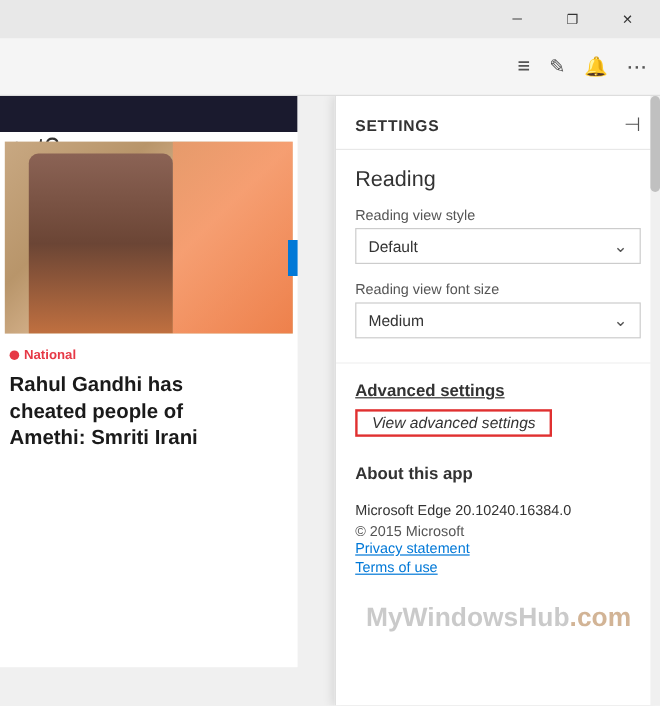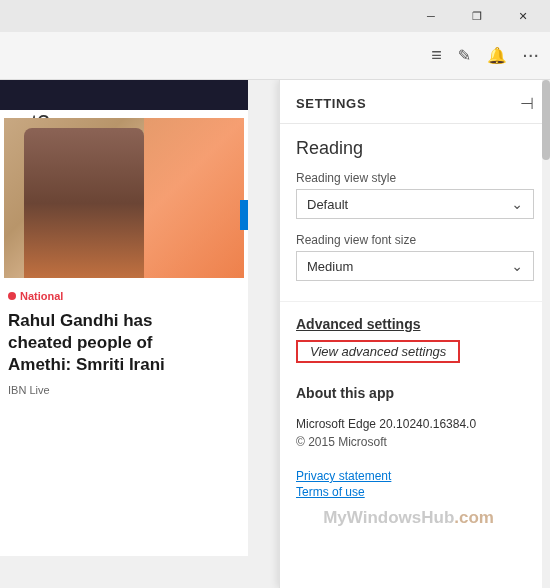--- a/index.html
+++ b/index.html
@@ -162,22 +162,22 @@
       left: 240px;
       width: 8px;
       height: 30px;
       background: #0078d7;
     }
 
     
     .watermark {
       position: absolute;
       bottom: 60px;
-      right: 56px;
-      font-size: 17px;
+      right: 24px;
+      font-size: 22px;
       font-weight: 700;
       color: rgba(150,150,150,0.5);
       white-space: nowrap;
       z-index: 5;
     }
 
     
     .settings-panel {
       position: absolute;
       top: 0;
@@ -295,21 +295,21 @@
       margin-bottom: 16px;
     }
     .about-version {
       font-size: 12px;
       color: #333;
       margin-bottom: 4px;
     }
     .about-copyright {
       font-size: 12px;
       color: #555;
-      margin-bottom: 20px;
+      margin-bottom: 0;
     }
     .about-link {
       font-size: 12px;
       color: #0078d7;
       text-decoration: underline;
       cursor: pointer;
       display: block;
       margin-bottom: 2px;
     }
 
@@ -358,21 +358,20 @@
       <div class="news-image-figure"></div>
     </div>
 
     <div class="news-tag">
       <div class="news-tag-dot"></div>
       <span class="news-tag-text">National</span>
     </div>
     <div class="news-headline">
       Rahul Gandhi has<br>cheated people of<br>Amethi: Smriti Irani
     </div>
-    <div class="news-source">IBN Live</div>
   </div>
 
   <div class="blue-bar"></div>
 
   <div class="watermark">
     <span>MyWindowsHub</span><span style="color:rgba(180,130,80,0.6);">.com</span>
   </div>
 
   <div class="settings-panel">
 

